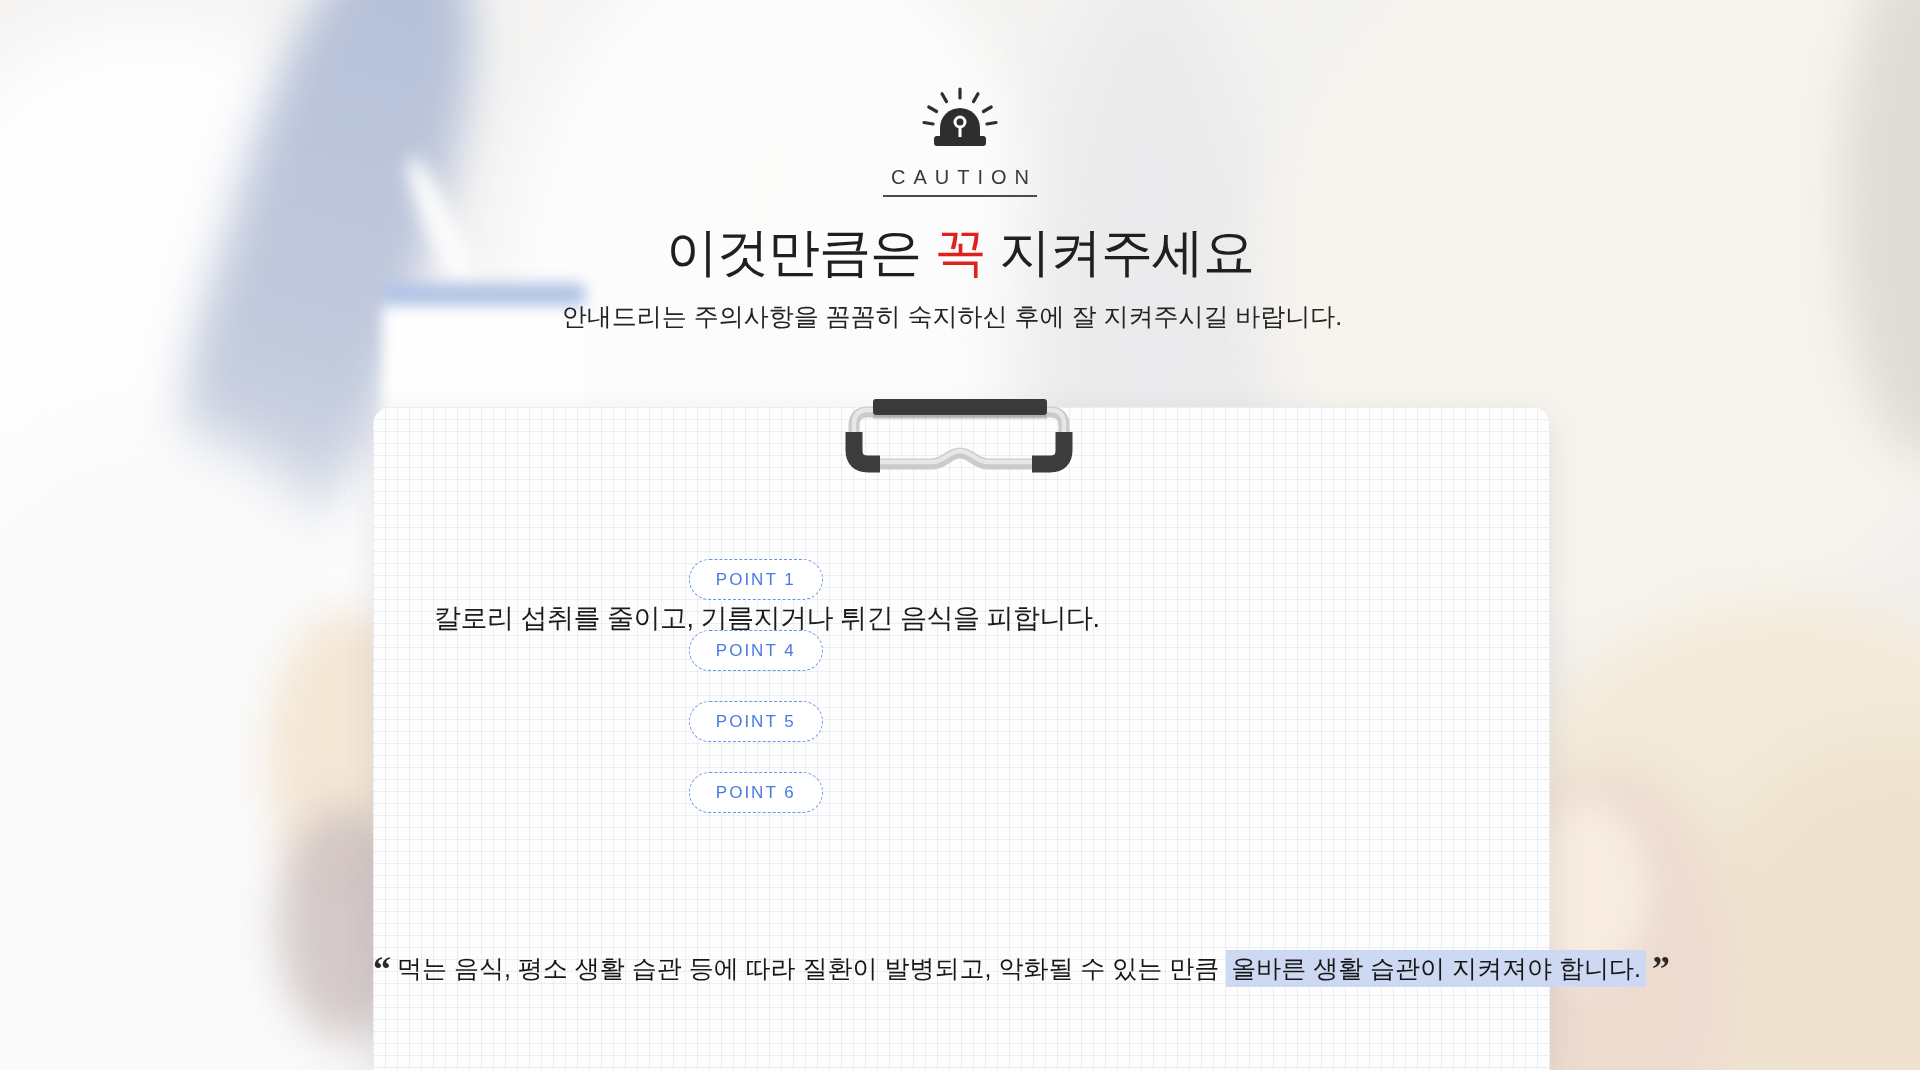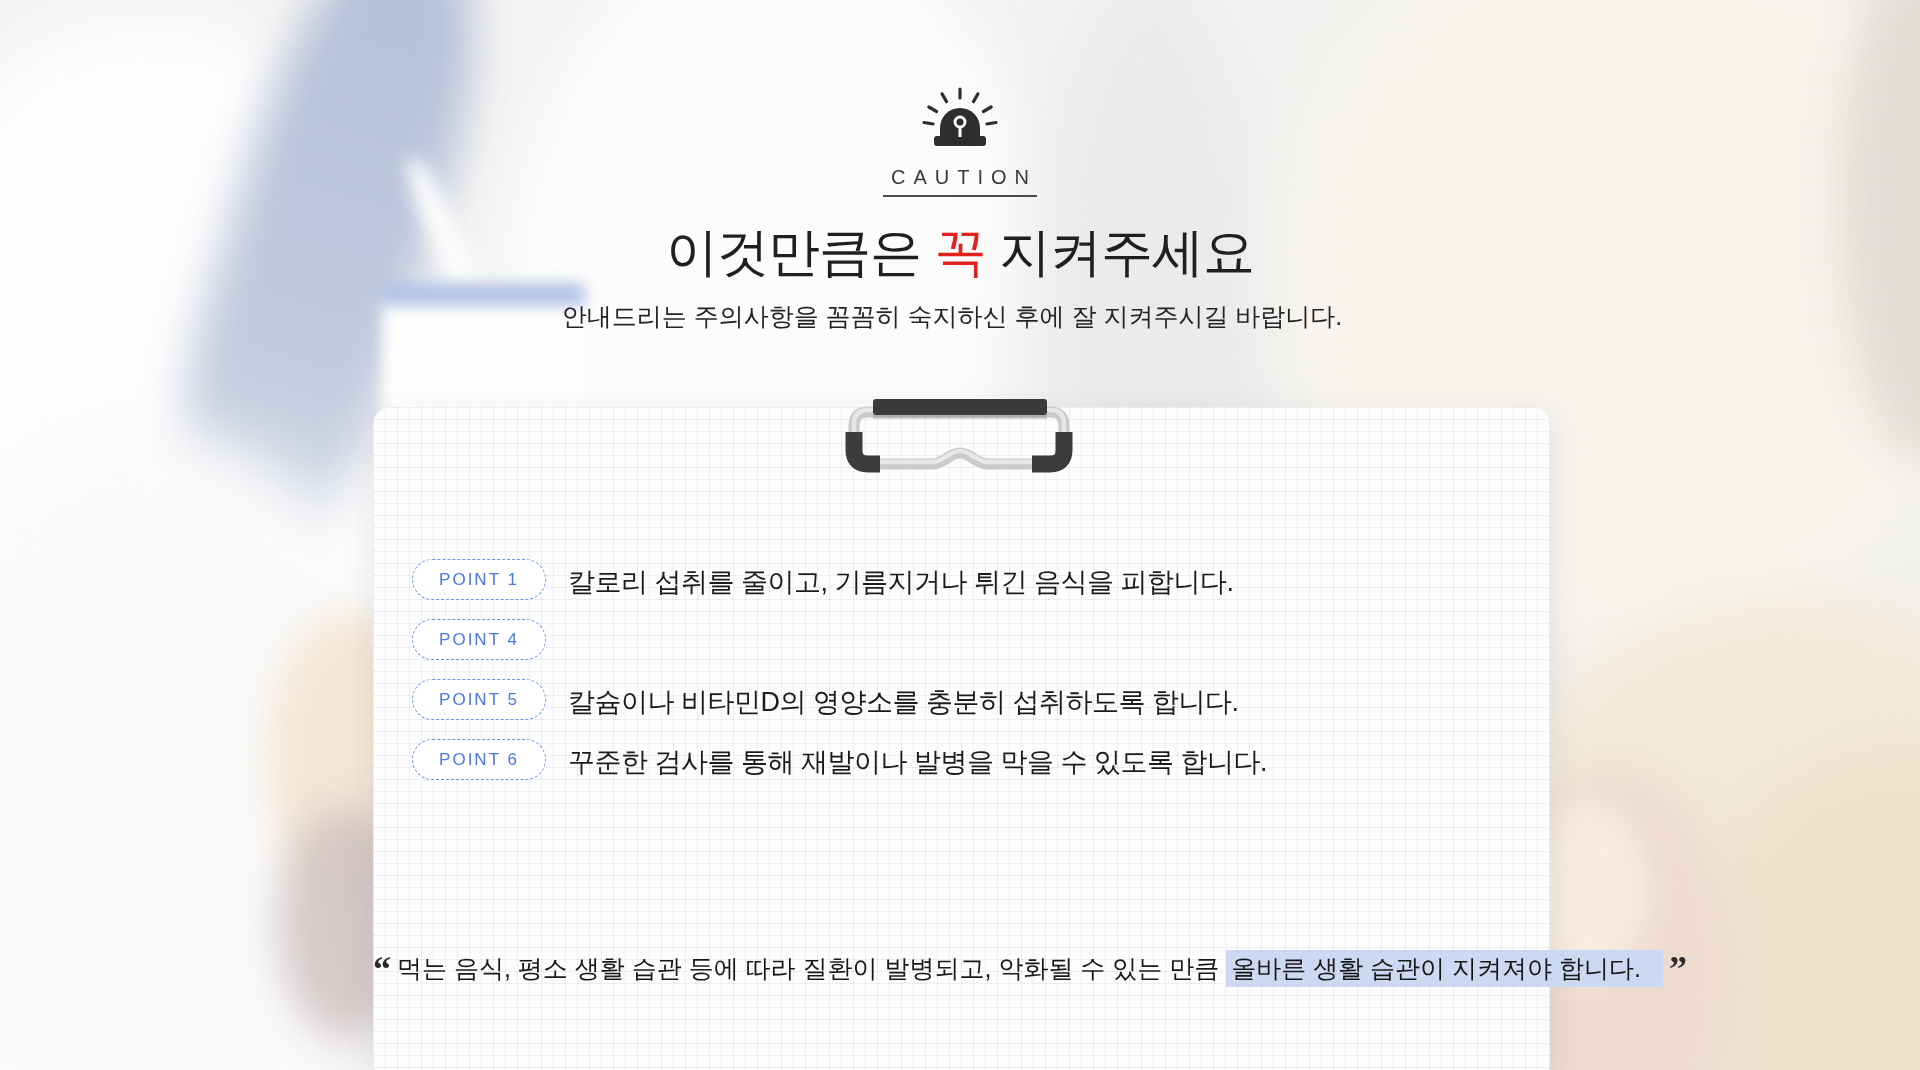--- a/index.html
+++ b/index.html
@@ -42,34 +42,34 @@
   .card { position:absolute; z-index:3; left:373px; top:407px; width:1177px; height:663px;
           background-color:#fdfdfe;
           background-image:linear-gradient(rgba(140,152,175,0.14) 1px, transparent 1px),
                            linear-gradient(90deg, rgba(140,152,175,0.14) 1px, transparent 1px);
           background-size:12px 12px;
           border-radius:18px 18px 0 0;
           box-shadow:0 10px 34px rgba(70,70,95,0.12); }
   .clip { position:absolute; z-index:4; left:834px; top:396px; width:250px; height:82px; }
 
   .rows { position:absolute; left:39px; top:152px; }
-  .prow { display:flex; align-items:flex-end; height:41px; margin-bottom:19px; }
+  .prow { display:flex; align-items:center; height:41px; margin-bottom:30px;flex-direction:column; }
   .pbadge { flex:none; width:134px; height:41px; border:1.5px dashed #6b93ea; border-radius:22px;
             background:#fff; color:#4a79e3; font-size:17px; letter-spacing:2px;
             display:flex; align-items:center; justify-content:center; }
   .ptext { margin-left:22px; font-size:27px; font-weight:500; color:#1b1b1b; letter-spacing:-0.5px; white-space:nowrap; }
   .circled { position:relative; display:inline-block; }
   .sketch-ellipse { position:absolute; left:-14px; top:-21px; width:calc(100% + 28px); height:80px; overflow:visible; pointer-events:none; }
   .sketch-stars { position:absolute; right:-56px; top:-32px; width:62px; height:46px; pointer-events:none; }
 
   .quote { position:absolute; left:0; right:0; top:545px; text-align:center; font-size:25px; font-weight:500; color:#171717; white-space:nowrap; }
   .qmark { font-family:"Liberation Serif", serif; font-weight:bold; font-size:36px; color:#2a2a2a; position:relative; top:4px; line-height:0; }
   .qmark.open { margin-right:6px; }
   .qmark.close { margin-left:6px; }
-  .hl { background:#cdd9f2; padding:4px 22px 5px 5px; }
+  .hl { background:#cdd9f2; padding:4px 5px 5px 5px; }
 </style>
 </head>
 <body>
 
 <div class="stage">
 
   <div class="bg">
     <div class="blob b-lapelL"></div>
     <div class="blob b-tie"></div>
     <div class="blob b-lapelR"></div>
@@ -122,26 +122,24 @@
       </div>
 
 
 
       <div class="prow">
         <div class="pbadge">POINT 4</div>
       </div>
 
       <div class="prow">
         <div class="pbadge">POINT 5</div>
-        <div class="ptext">칼슘이나 비타민D의 영양소를 충분히 섭취하도록 합니다.</div>
       </div>
 
       <div class="prow">
         <div class="pbadge">POINT 6</div>
-        <div class="ptext">꾸준한 검사를 통해 재발이나 발병을 막을 수 있도록 합니다.</div>
       </div>
 
     </div>
 
     <div class="quote"><span class="qmark open">“</span><span>먹는 음식, 평소 생활 습관 등에 따라 질환이 발병되고, 악화될 수 있는 만큼 </span><span class="hl">올바른 생활 습관이 지켜져야 합니다.</span><span class="qmark close">”</span></div>
   </section>
 
   <svg class="clip" viewBox="0 0 250 82">
     <path d="M 34 16 H 216 Q 230 16 230 30 V 54 Q 230 68 216 68 H 154 C 142 68 137 57 126 57 C 115 57 110 68 98 68 H 34 Q 20 68 20 54 V 30 Q 20 16 34 16 Z" fill="none" stroke="#cbcbcb" stroke-width="11"></path>
     <path d="M 34 16 H 216 Q 230 16 230 30 V 54 Q 230 68 216 68 H 154 C 142 68 137 57 126 57 C 115 57 110 68 98 68 H 34 Q 20 68 20 54 V 30 Q 20 16 34 16 Z" fill="none" stroke="#e7e7e7" stroke-width="4.5" transform="translate(0,-2)"></path>

